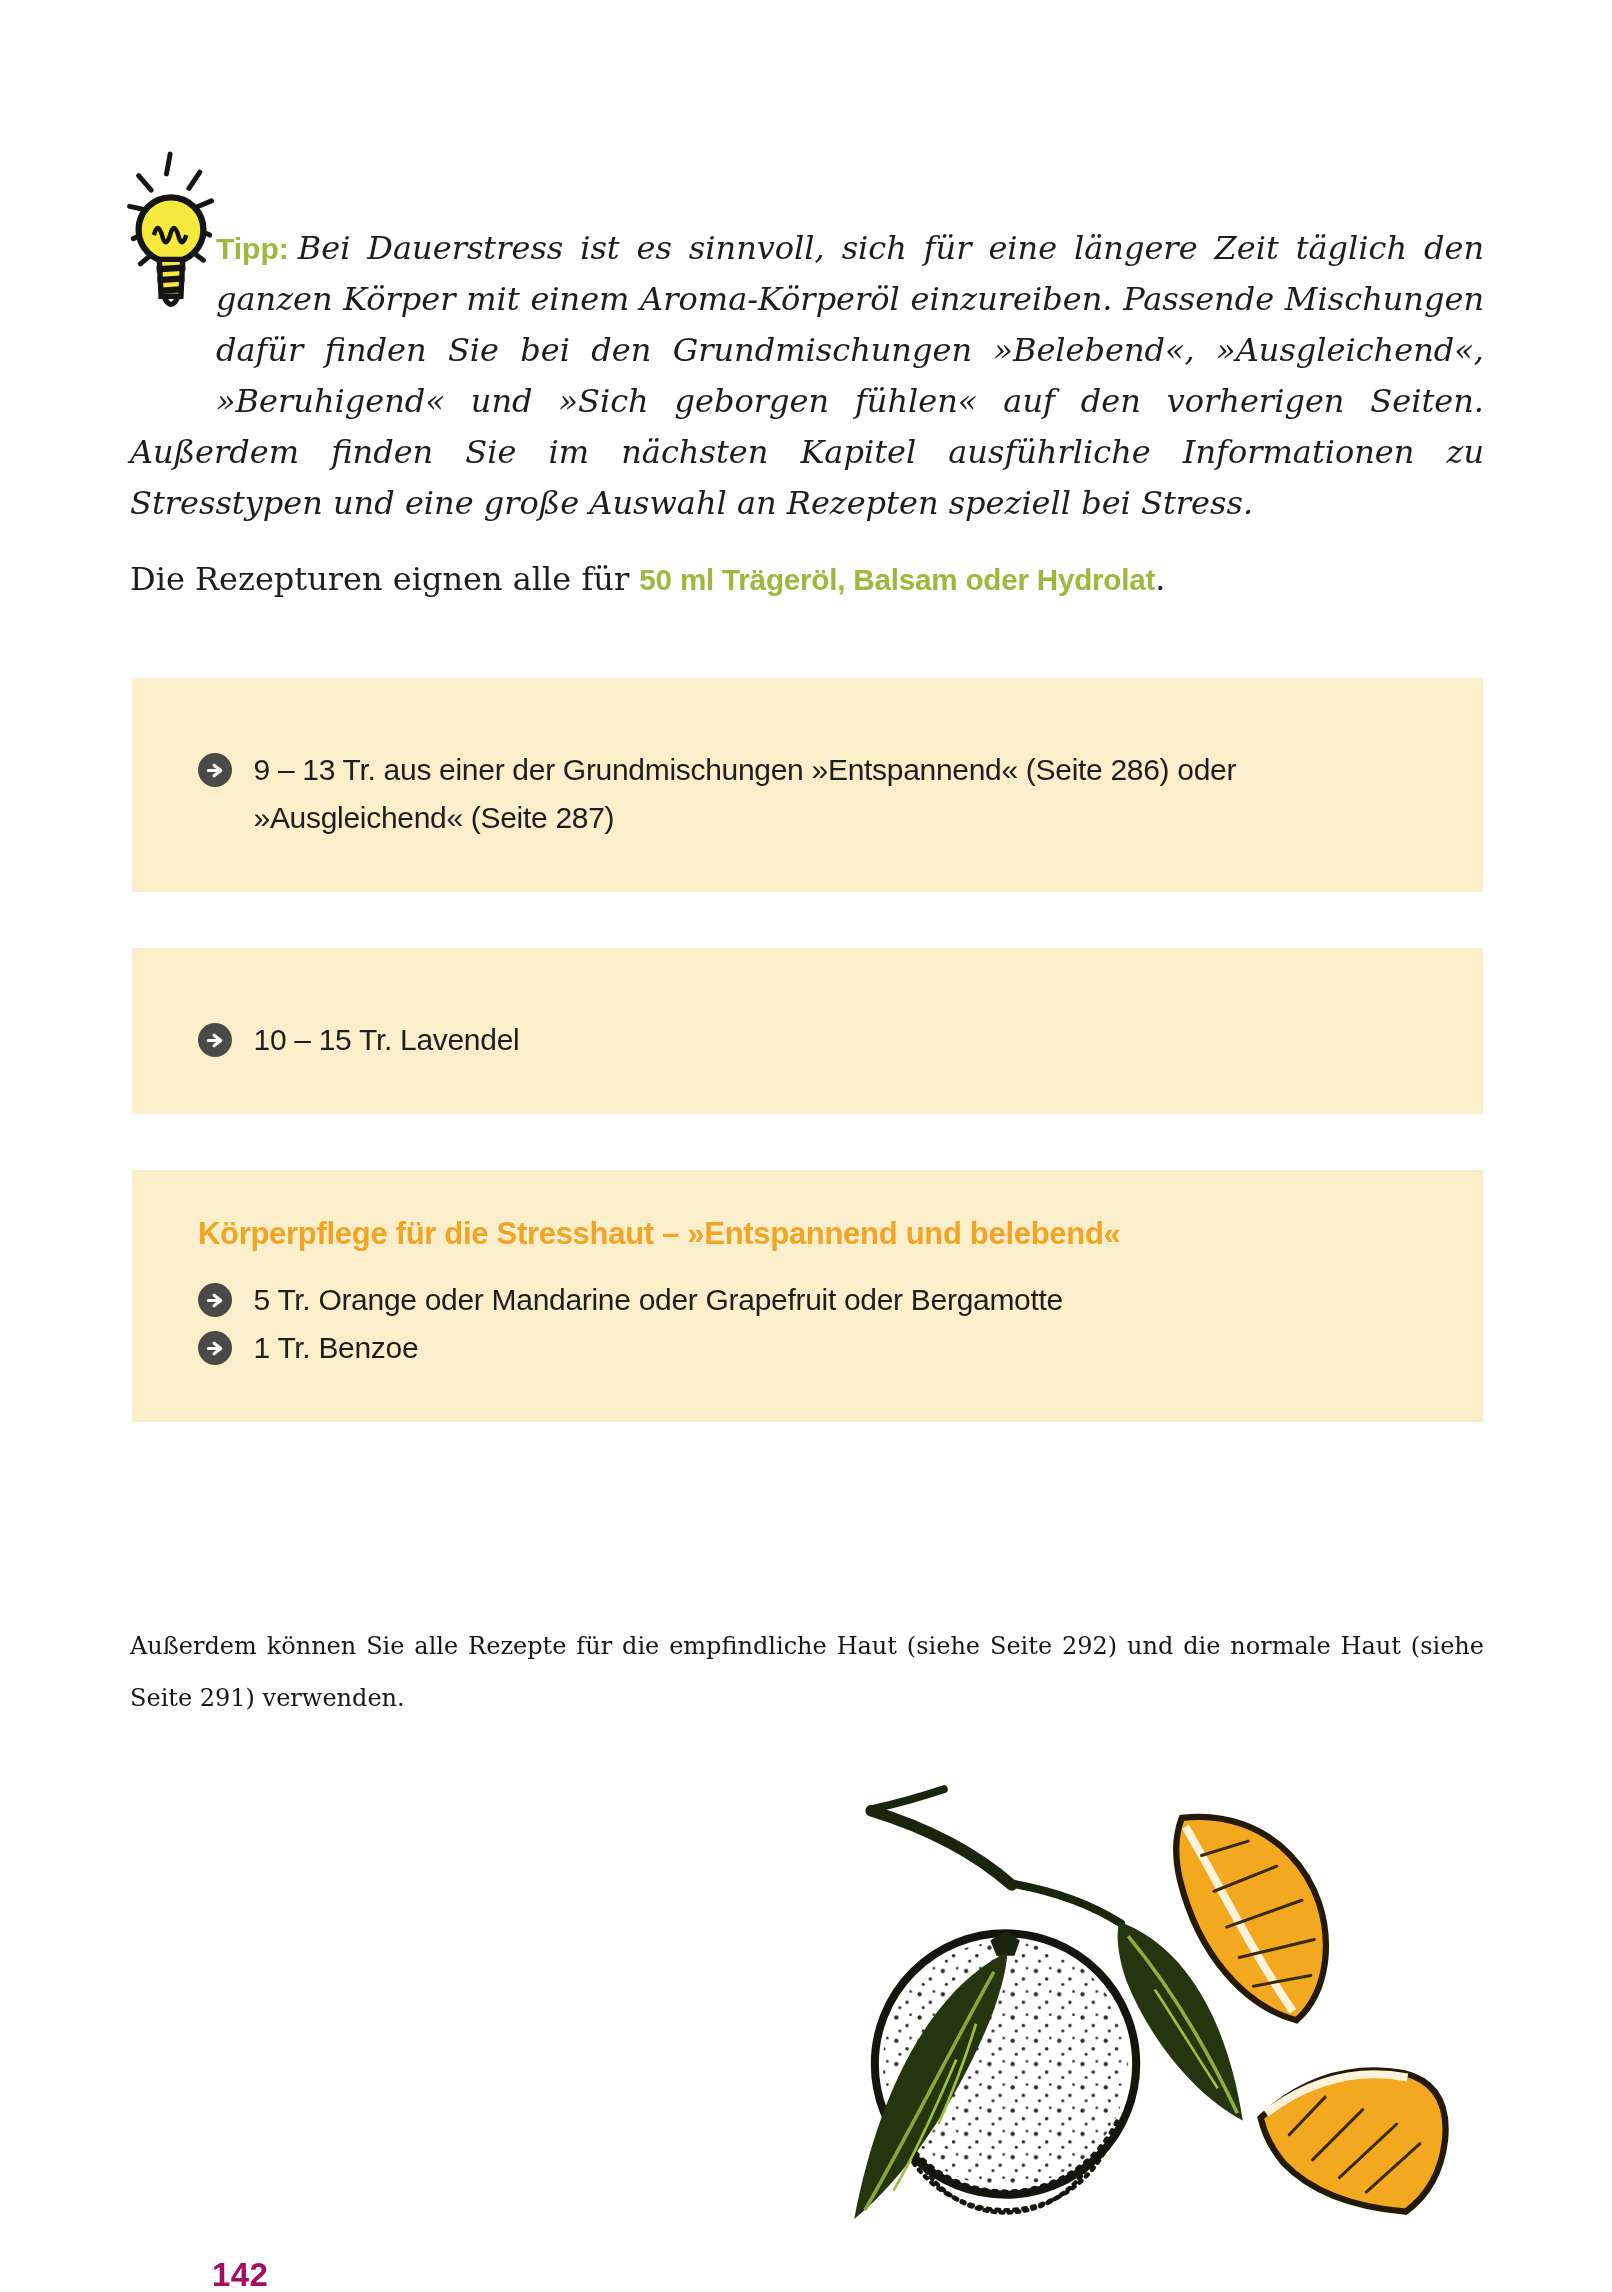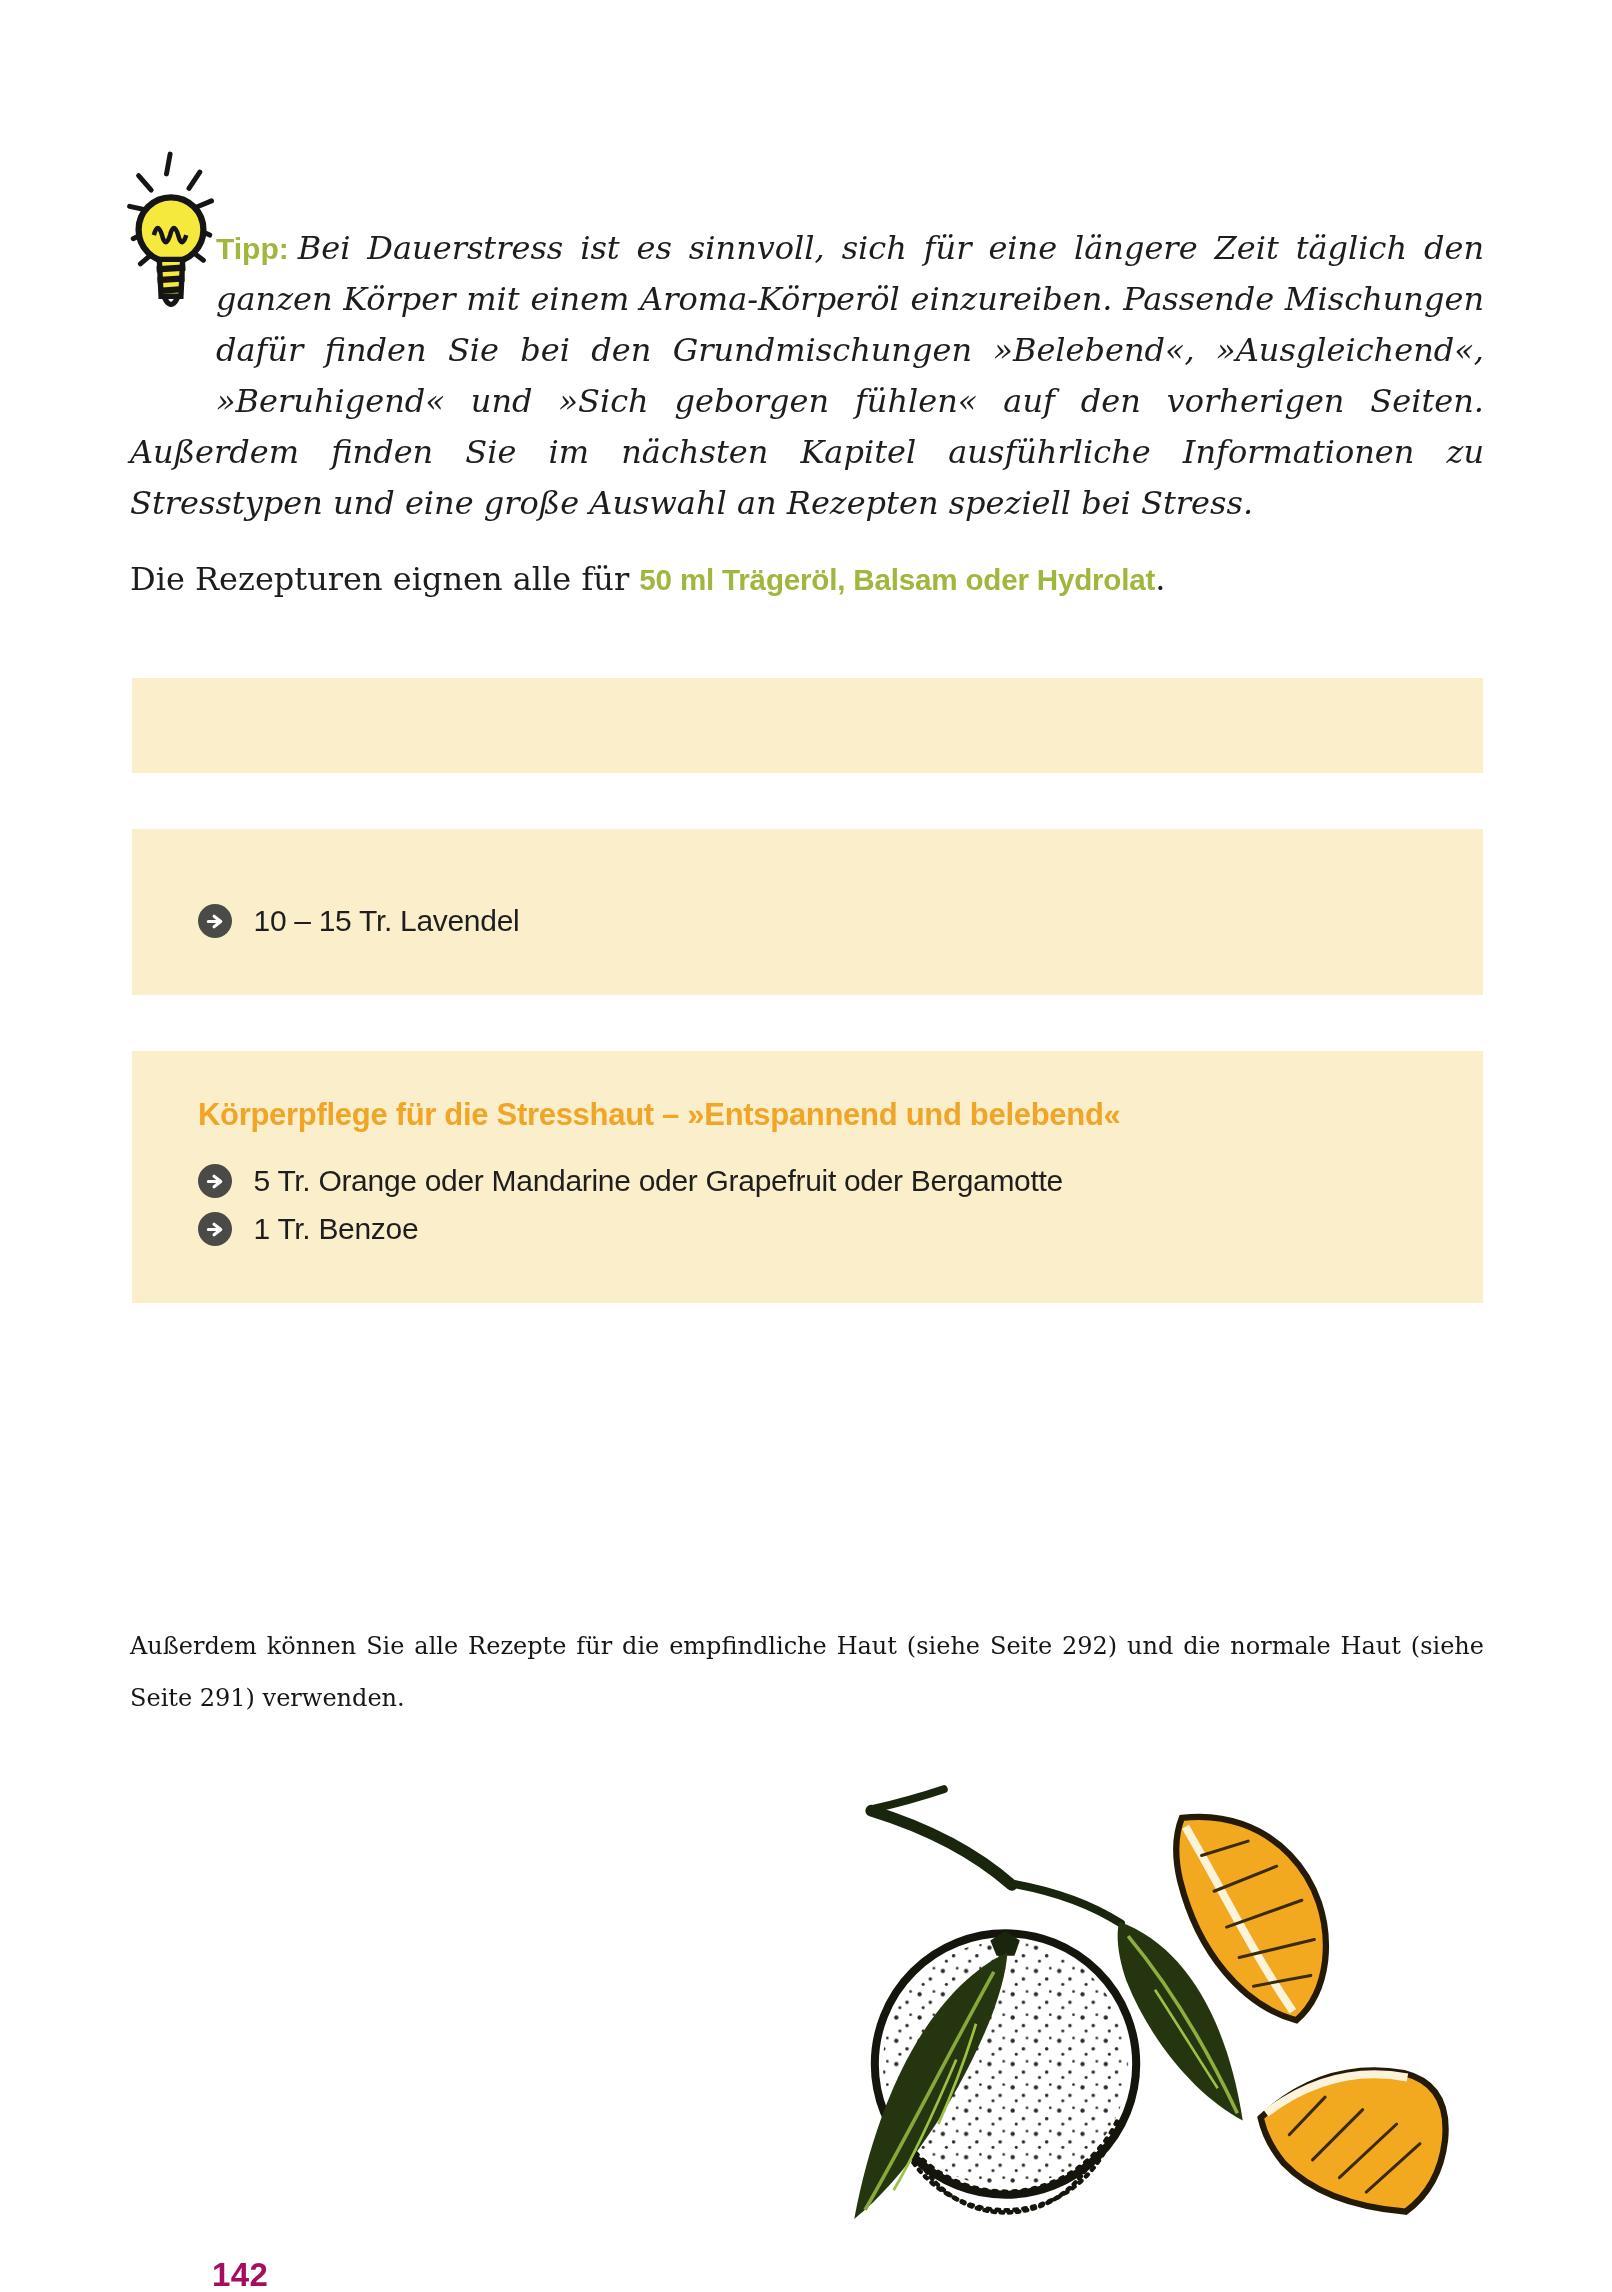--- a/index.html
+++ b/index.html
@@ -143,20 +143,31 @@
       </svg>
     </span>
     <span class="tip-label">Tipp:</span><span>Bei Dauerstress ist es sinnvoll, sich für eine längere Zeit täglich den ganzen Körper mit einem Aroma-Körperöl einzureiben. Passende Mischungen dafür finden Sie bei den Grundmischungen »Belebend«, »Ausgleichend«, »Beruhigend« und »Sich geborgen fühlen« auf den vorherigen Seiten. Außerdem finden Sie im nächsten Kapitel ausführliche Informationen zu Stresstypen und eine große Auswahl an Rezepten speziell bei Stress.</span>
   </div>
 
   <p class="intro-line"><span>Die Rezepturen eignen alle für </span><span class="intro-highlight">50 ml Trägeröl, Balsam oder Hydrolat</span><span>.</span></p>
 
   <div class="recipe-boxes">
 
       <section class="recipe-box">
+        <div class="recipe-items">
+
+            <div class="recipe-item">
+              <span class="bullet">
+                <svg viewBox="0 0 24 24" aria-hidden="true">
+                  <path d="M4.5 12 H14.5 M10.5 6.5 l7 5.5 -7 5.5" fill="none" stroke="#ffffff" stroke-width="3.2" stroke-linecap="round" stroke-linejoin="round"></path>
+                </svg>
+              </span>
+              <span class="recipe-item-text">9 – 13 Tr. aus einer der Grundmischungen »Entspannend« (Seite 286) oder »Ausgleichend« (Seite 287)</span>
+            </div>
+          </div>
       </section>
 
       <section class="recipe-box">
         <div class="recipe-items">
 
             <div class="recipe-item">
               <span class="bullet">
                 <svg viewBox="0 0 24 24" aria-hidden="true">
                   <path d="M4.5 12 H14.5 M10.5 6.5 l7 5.5 -7 5.5" fill="none" stroke="#ffffff" stroke-width="3.2" stroke-linecap="round" stroke-linejoin="round"></path>
                 </svg>

